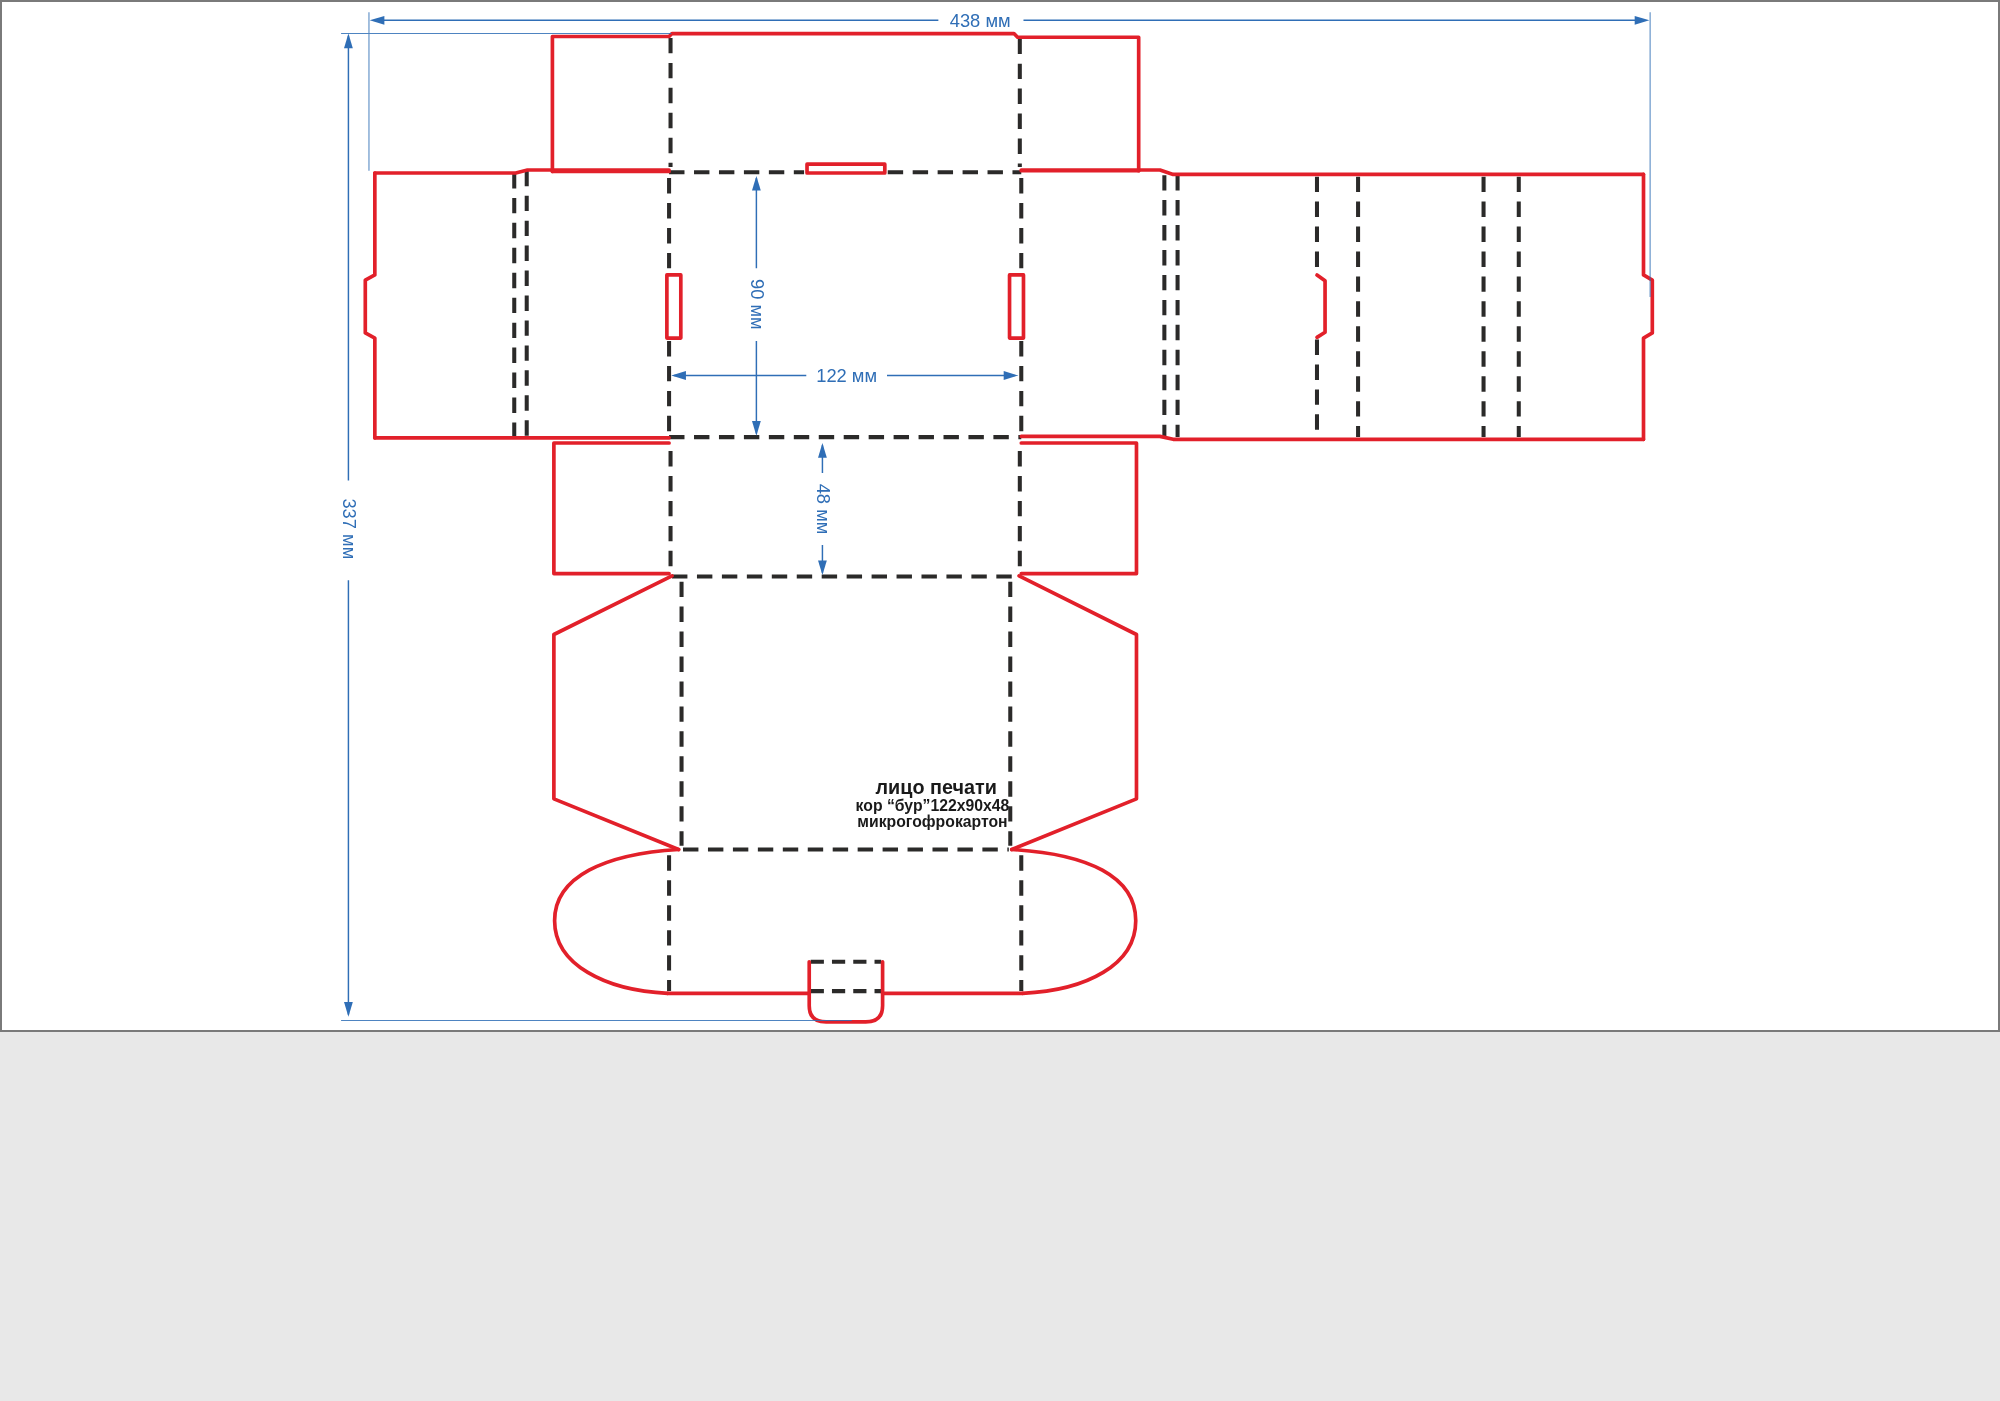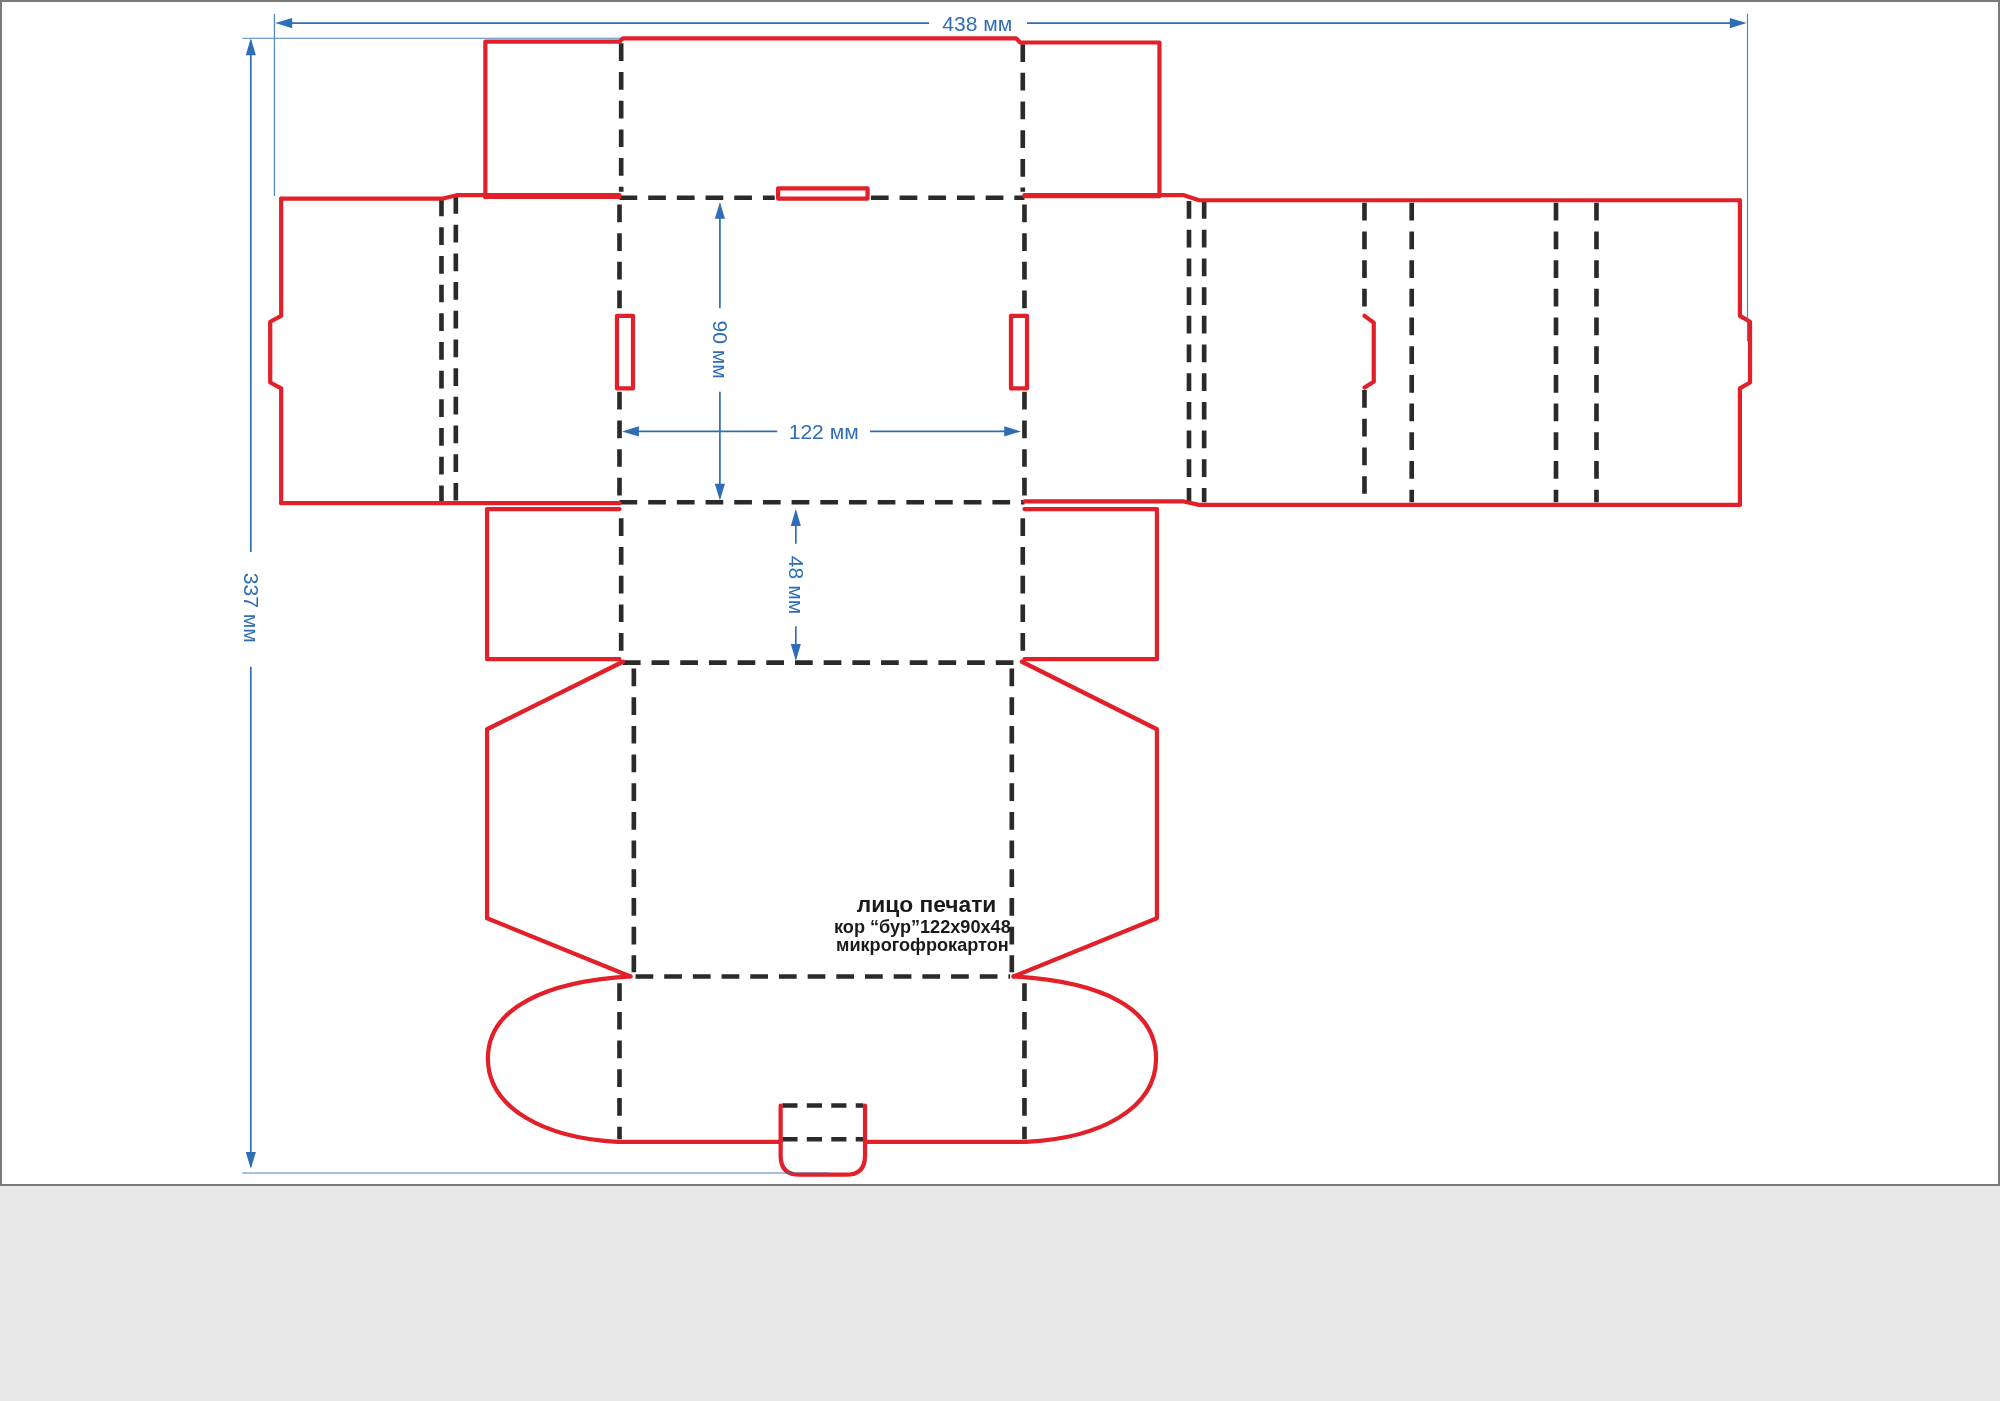--- a/index.html
+++ b/index.html
@@ -1,18 +1,18 @@
 <!DOCTYPE html>
 <html style="--cut-red: #e2202a; --fold-black: #2b2a29; --dim-blue: #2f6eb6; --page-bg: #ffffff; --page-border: #7a7a7a;"><head>
 <meta charset="utf-8">
 <style>
   html,body{margin:0;padding:0;background:#e8e8e8;}
   .page{
     position:relative;
-    width:2000px;height:1186px;
+    width:2000px;height:1032px;
     background:var(--page-bg,#fff);
     border:2px solid var(--page-border,#7a7a7a);
     box-sizing:border-box;
     font-family:"Liberation Sans", sans-serif;
     overflow:hidden;
   }
   svg{display:block;width:100%;height:100%;}
   .cut{stroke:var(--cut-red,#e2202a);stroke-width:5;fill:none;stroke-linejoin:round;stroke-linecap:round;}
   .cut-fill{stroke:var(--cut-red,#e2202a);stroke-width:5;fill:#ffffff;stroke-linejoin:round;}
   .fold{stroke:var(--fold-black,#2b2a29);stroke-width:5.5;fill:none;stroke-dasharray:21 13;stroke-linecap:butt;}

